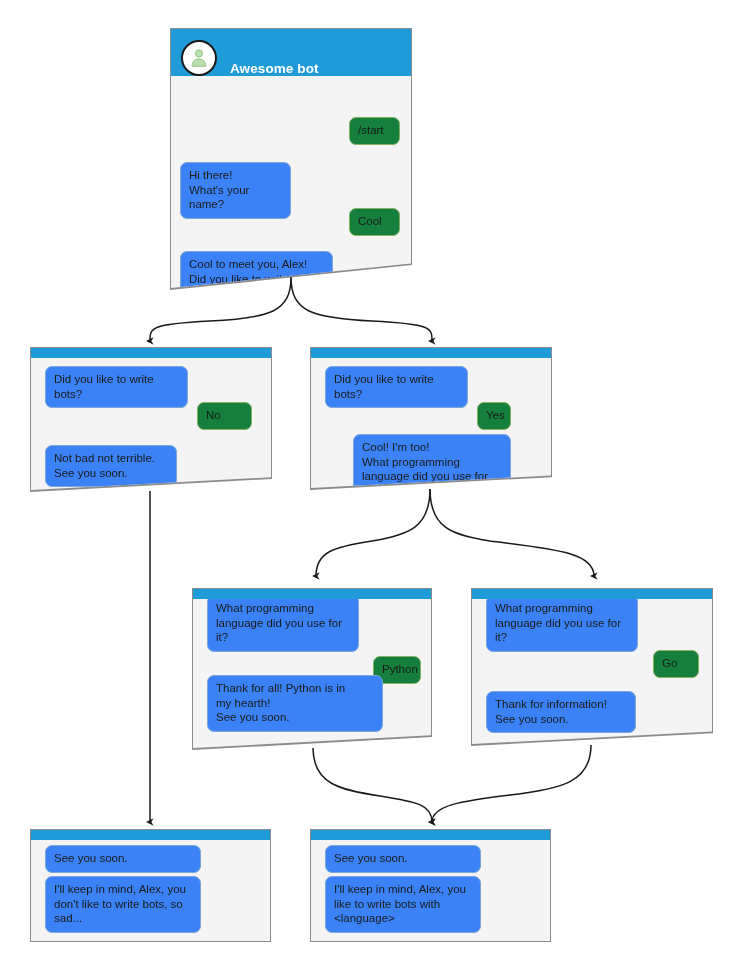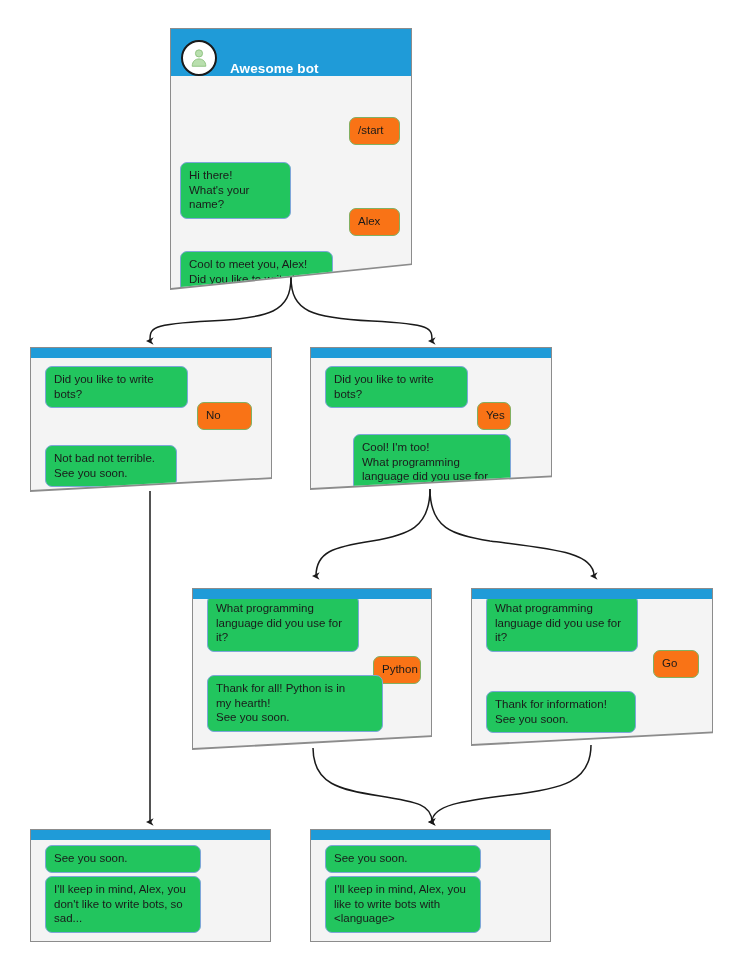--- a/index.html
+++ b/index.html
@@ -99,25 +99,25 @@
     box-sizing: border-box;
     border-radius: 7px;
     border: 1px solid;
     font-size: 11.5px;
     line-height: 14.5px;
     color: #1a1a1a;
     padding: 5px 8px 6px 8px;
     white-space: pre-line;
   }
   .bubble.bot {
-    background: #22c55e;
+    background: #3b82f6;
     border-color: #7ea6d9;
   }
   .bubble.user {
-    background: #f97316;
+    background: #15803d;
     border-color: #81b062;
   }
 </style>
 </head>
 <body>
 
 <svg id="edge-layer" viewBox="0 0 743 971" width="743" height="971">
   <defs>
     <marker id="arrowhead" markerWidth="9" markerHeight="9" refX="4.2" refY="4" orient="auto" markerUnits="userSpaceOnUse">
       <path d="M 0.4 0.4 L 4.2 8 L 8 0.4 L 4.2 2.6 Z" fill="#1a1a1a"></path>
@@ -152,21 +152,21 @@
           <path d="M4.6 21 C4.6 15.6 8 13 12 13 C16 13 19.4 15.6 19.4 21 Z" fill="#b9dfae" stroke="#8cc17e" stroke-width="1"></path>
         </svg>
       </div>
       <div class="bot-title">Awesome bot</div>
     </div>
 
     <div class="chatarea" style="top:47px;">
       <div class="bubble user" style="left:178px; top:41px; width:51px;">/start</div>
       <div class="bubble bot" style="left:9px; top:86px; width:111px;">Hi there!
 What's your name?</div>
-      <div class="bubble user" style="left:178px; top:132px; width:51px;">Alex</div>
+      <div class="bubble user" style="left:178px; top:132px; width:51px;">Cool</div>
       <div class="bubble bot" style="left:9px; top:175px; width:153px;">Cool to meet you, Alex!
 Did you like to write bots?</div>
     </div>
   </div>
 </div>
 
 <div class="node" style="left:30px; top:347px; width:242px; height:145px;">
   <div class="card-border" style="clip-path: polygon(0 0, 100% 0, 100% 91%, 0 100%);"></div>
   <div class="card-fill" style="clip-path: polygon(0 0, 100% 0, 100% 90.4%, 0 99.3%);">
     <div class="titlebar child-titlebar"></div>

